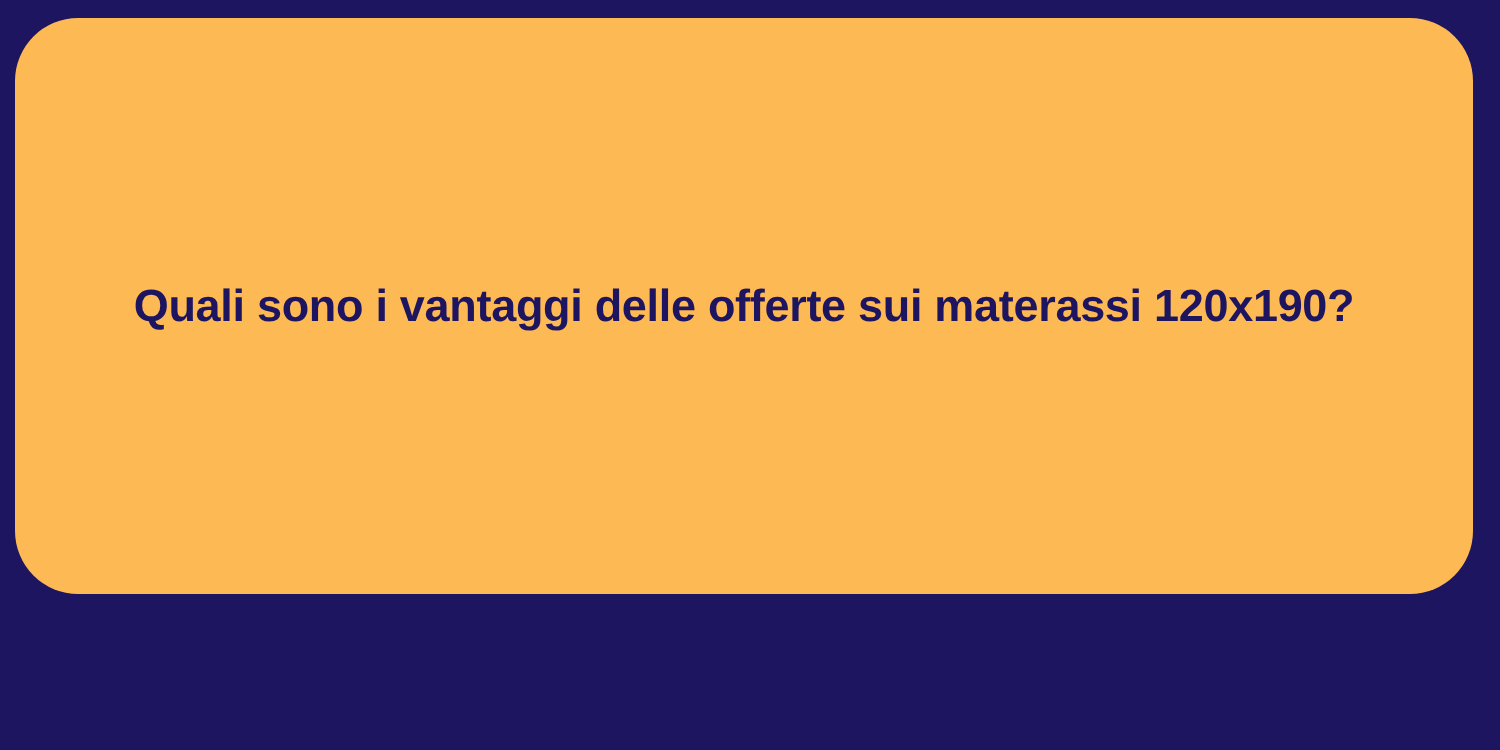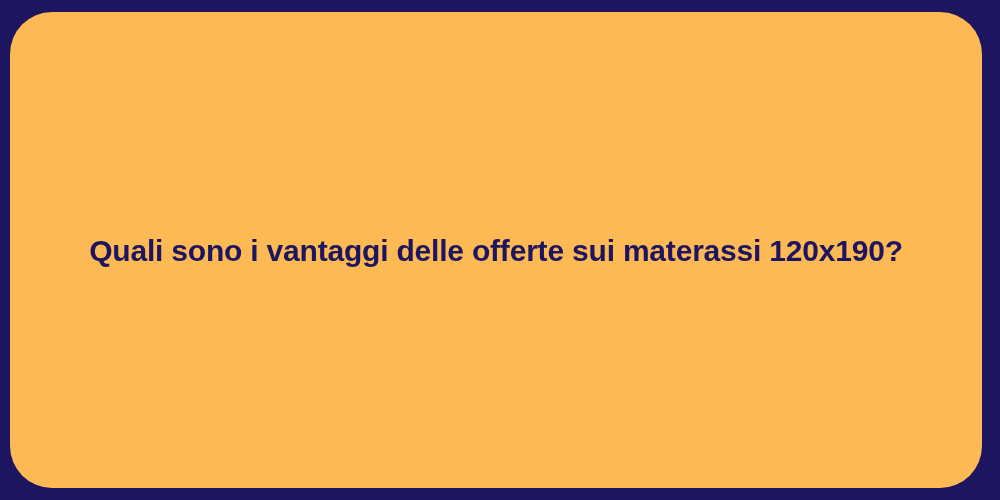--- a/index.html
+++ b/index.html
@@ -23,21 +23,21 @@
     display: flex;
     align-items: stretch;
     justify-content: stretch;
   }
 
   #card-panel {
     position: absolute;
     left: 10px;
     top: 12px;
     width: 972px;
-    height: 476px;
+    height: 384px;
     background: #fdb954;
     border-radius: 42px;
     display: flex;
     align-items: center;
     justify-content: center;
     box-sizing: border-box;
   }
 
   #headline {
     margin: 0;

